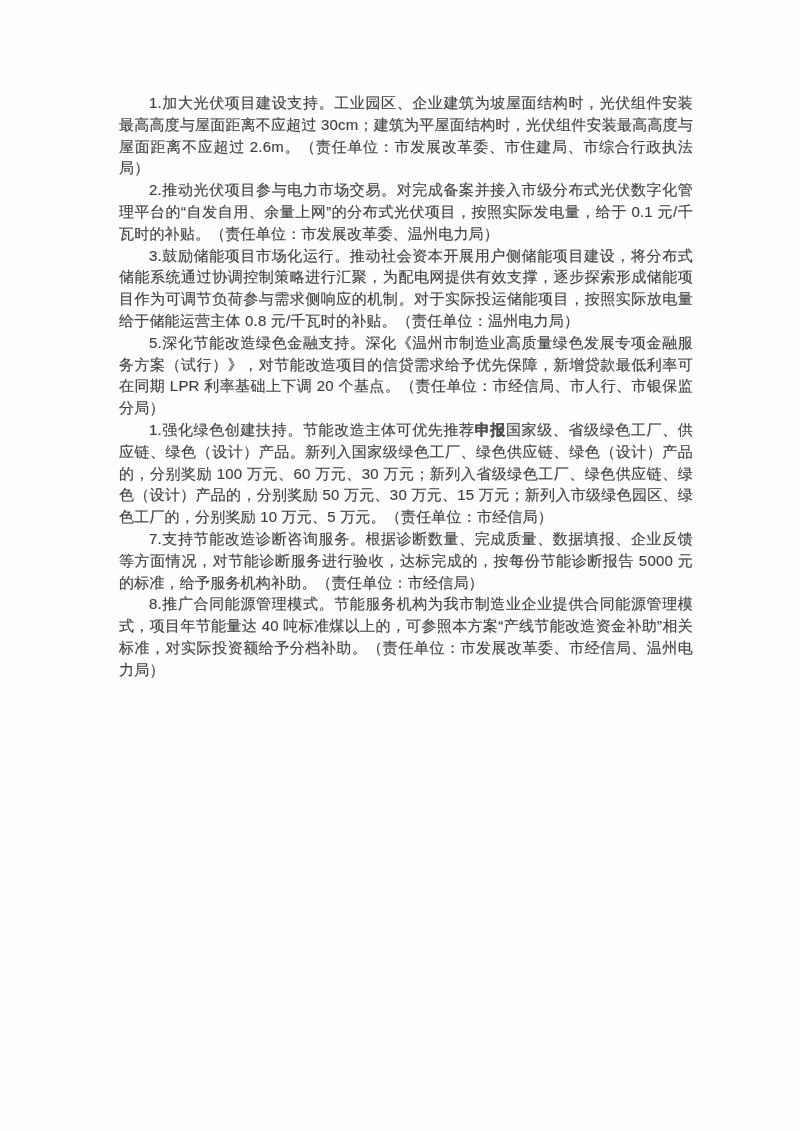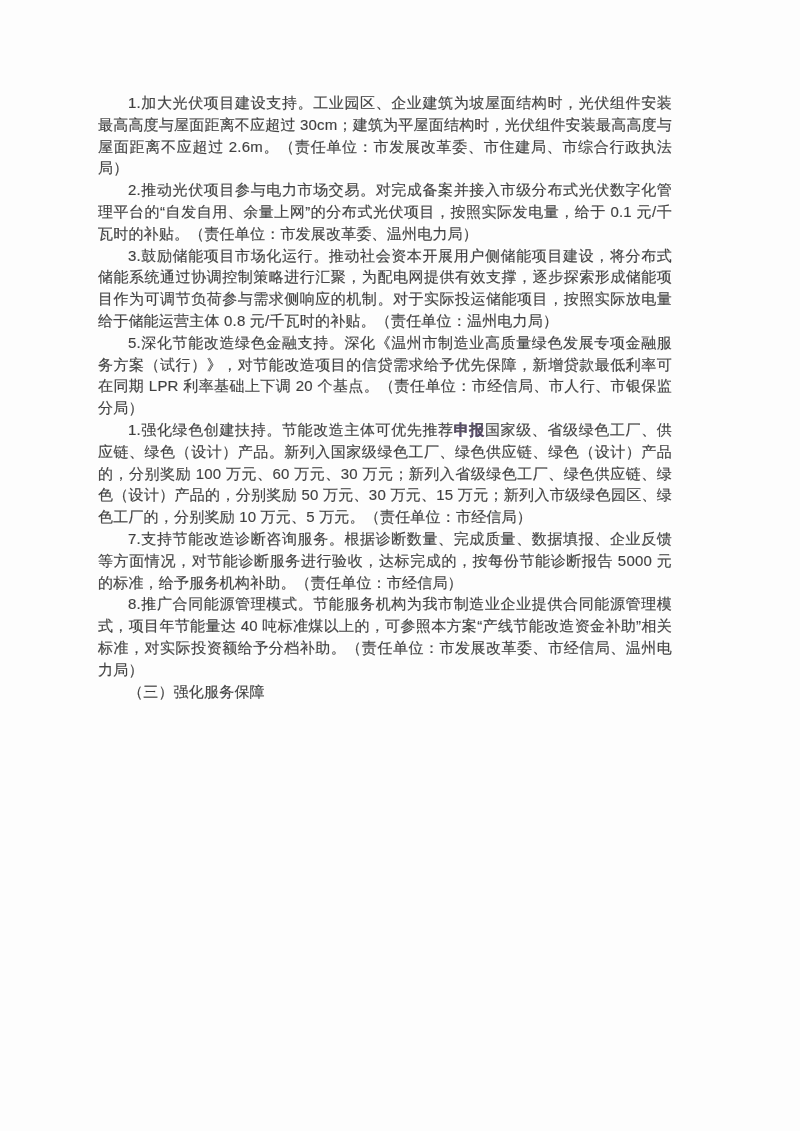--- a/index.html
+++ b/index.html
@@ -12,46 +12,45 @@
     width: 800px;
     height: 1131px;
     background: #fdfdfd;
     box-sizing: border-box;
     overflow: hidden;
     font-family: "Liberation Sans", sans-serif;
   }
   .doc {
     position: absolute;
     top: 92px;
-    left: 98px;
+    left: 119px;
     width: 574px;
   }
   .doc p {
     margin: 0;
     font-size: 15px;
     line-height: 21.8px;
     letter-spacing: 0.2px;
     color: #3f3f3f;
     text-align: justify;
     -webkit-text-stroke: 0.2px #5a5a5a; 
   }
   .doc p.indent { text-indent: 2em; }
   .doc span.bd {
     font-weight: bold;
-    color: #4c1d95;
+    color: #0f172a;
     margin-top: 7px;
   }
 </style>
 </head>
 <body>
 
 <div class="page">
   <div class="doc" id="doc">
       <p class="indent"><span>1.加大光伏项目建设支持。工业园区、企业建筑为坡屋面结构时，光伏组件安装最高高度与屋面距离不应超过 30cm；建筑为平屋面结构时，光伏组件安装最高高度与屋面距离不应超过 2.6m。（责任单位：市发展改革委、市住建局、市综合行政执法局）</span></p>
       <p class="indent"><span>2.推动光伏项目参与电力市场交易。对完成备案并接入市级分布式光伏数字化管理平台的“自发自用、余量上网”的分布式光伏项目，按照实际发电量，给于 0.1 元/千瓦时的补贴。（责任单位：市发展改革委、温州电力局）</span></p>
       <p class="indent"><span>3.鼓励储能项目市场化运行。推动社会资本开展用户侧储能项目建设，将分布式储能系统通过协调控制策略进行汇聚，为配电网提供有效支撑，逐步探索形成储能项目作为可调节负荷参与需求侧响应的机制。对于实际投运储能项目，按照实际放电量给于储能运营主体 0.8 元/千瓦时的补贴。（责任单位：温州电力局）</span></p>
       <p class="indent"><span>5.深化节能改造绿色金融支持。深化《温州市制造业高质量绿色发展专项金融服务方案（试行）》，对节能改造项目的信贷需求给予优先保障，新增贷款最低利率可在同期 LPR 利率基础上下调 20 个基点。（责任单位：市经信局、市人行、市银保监分局）</span></p>
       <p class="indent"><span>1.强化绿色创建扶持。节能改造主体可优先推荐</span><span class="bd">申报</span><span>国家级、省级绿色工厂、供应链、绿色（设计）产品。新列入国家级绿色工厂、绿色供应链、绿色（设计）产品的，分别奖励 100 万元、60 万元、30 万元；新列入省级绿色工厂、绿色供应链、绿色（设计）产品的，分别奖励 50 万元、30 万元、15 万元；新列入市级绿色园区、绿色工厂的，分别奖励 10 万元、5 万元。（责任单位：市经信局）</span></p>
       <p class="indent"><span>7.支持节能改造诊断咨询服务。根据诊断数量、完成质量、数据填报、企业反馈等方面情况，对节能诊断服务进行验收，达标完成的，按每份节能诊断报告 5000 元的标准，给予服务机构补助。（责任单位：市经信局）</span></p>
       <p class="indent"><span>8.推广合同能源管理模式。节能服务机构为我市制造业企业提供合同能源管理模式，项目年节能量达 40 吨标准煤以上的，可参照本方案“产线节能改造资金补助”相关标准，对实际投资额给予分档补助。（责任单位：市发展改革委、市经信局、温州电力局）</span></p>
-      <p class="indent"><span>（三）强化服务保障</span></p>
     </div>
 </div>
 
 </body></html>

